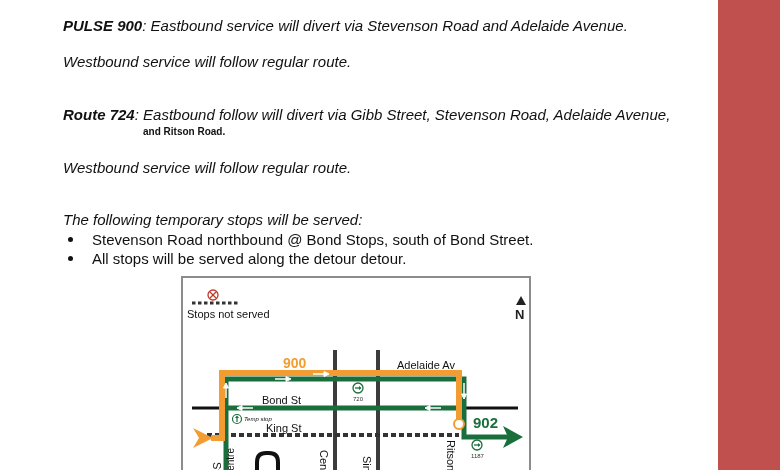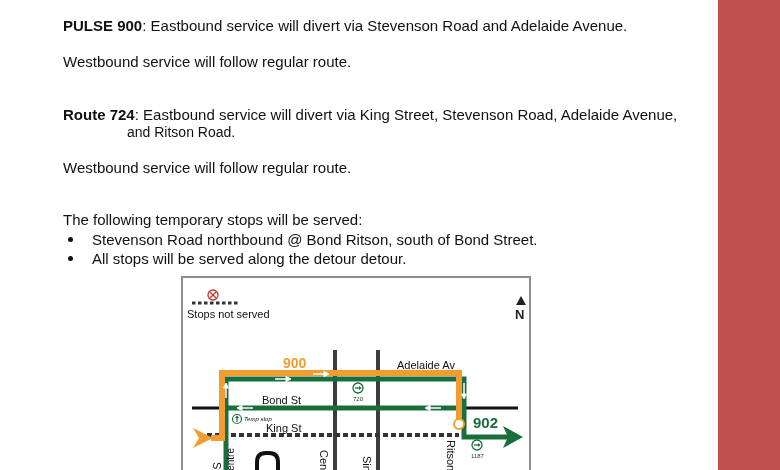--- a/index.html
+++ b/index.html
@@ -9,23 +9,24 @@
     font-family: "Liberation Sans", sans-serif;
     color: #111111;
   }
   .sidebar {
     position: absolute; left: 718px; top: 0; width: 62px; height: 470px;
     background: #c0504d;
   }
   .para {
     position: absolute; left: 63px; font-size: 15px; line-height: 18px;
     white-space: nowrap;
+    font-style: italic;
   }
   .para b { font-weight: bold; }
-  .indent { position: absolute; left: 127px; font-size: 14px; line-height: 18px; white-space: nowrap; }
+  .indent { position: absolute; left: 143px; font-size: 10px; line-height: 18px; white-space: nowrap; font-weight: bold; }
   .bullets { position: absolute; left: 63px; top: 230px; font-size: 15px; line-height: 19px; margin: 0; padding: 0; list-style: none; }
   .bullets li { position: relative; padding-left: 29px; white-space: nowrap; }
   .bullets li .dot { position: absolute; left: 5px; top: 7px; width: 5px; height: 5px; border-radius: 50%; background: #111; }
   .map {
     position: absolute; left: 181px; top: 276px; width: 350px; height: 200px;
     border: 2px solid #8c8c8c; box-sizing: border-box; background: #fff;
   }
   svg.map-svg { position: absolute; left: 0; top: 0; }
   .map-text { font-family: "Liberation Sans", sans-serif; }
 </style>
@@ -33,28 +34,28 @@
 <body>
 
 <div class="sidebar"></div>
 
 <div class="para" style="top:17px;">
   <b>PULSE 900</b><span>: Eastbound service will divert via Stevenson Road and Adelaide Avenue.</span>
 </div>
 <div class="para" style="top:53px;">Westbound service will follow regular route.</div>
 
 <div class="para" style="top:106px;">
-  <b>Route 724</b><span>: Eastbound service will divert via King Street, Stevenson Road, Adelaide Avenue,</span>
+  <b>Route 724</b><span>: Eastbound follow will divert via Gibb Street, Stevenson Road, Adelaide Avenue,</span>
 </div>
 <div class="indent" style="top:123px;">and Ritson Road.</div>
 <div class="para" style="top:159px;">Westbound service will follow regular route.</div>
 
 <div class="para" style="top:211px;">The following temporary stops will be served:</div>
 <ul class="bullets">
-  <li><span class="dot"></span><span>Stevenson Road northbound @ Bond Ritson, south of Bond Street.</span></li>
+  <li><span class="dot"></span><span>Stevenson Road northbound @ Bond Stops, south of Bond Street.</span></li>
   <li><span class="dot"></span><span>All stops will be served along the detour detour.</span></li>
 </ul>
 
 <div class="map">
   <svg class="map-svg" width="350" height="200" viewBox="0 0 350 200">
 
     <g>
       <circle cx="30" cy="17" r="5" fill="none" stroke="#c0392b" stroke-width="1.3"></circle>
       <line x1="27" y1="14" x2="33" y2="20" stroke="#c0392b" stroke-width="1.3"></line>
       <line x1="33" y1="14" x2="27" y2="20" stroke="#c0392b" stroke-width="1.3"></line>

